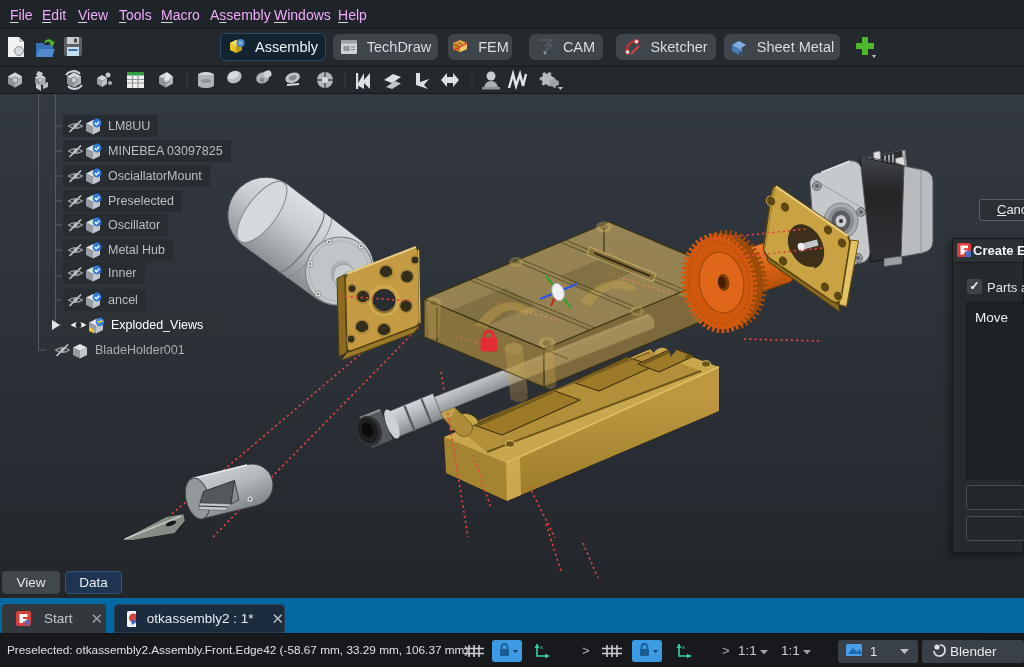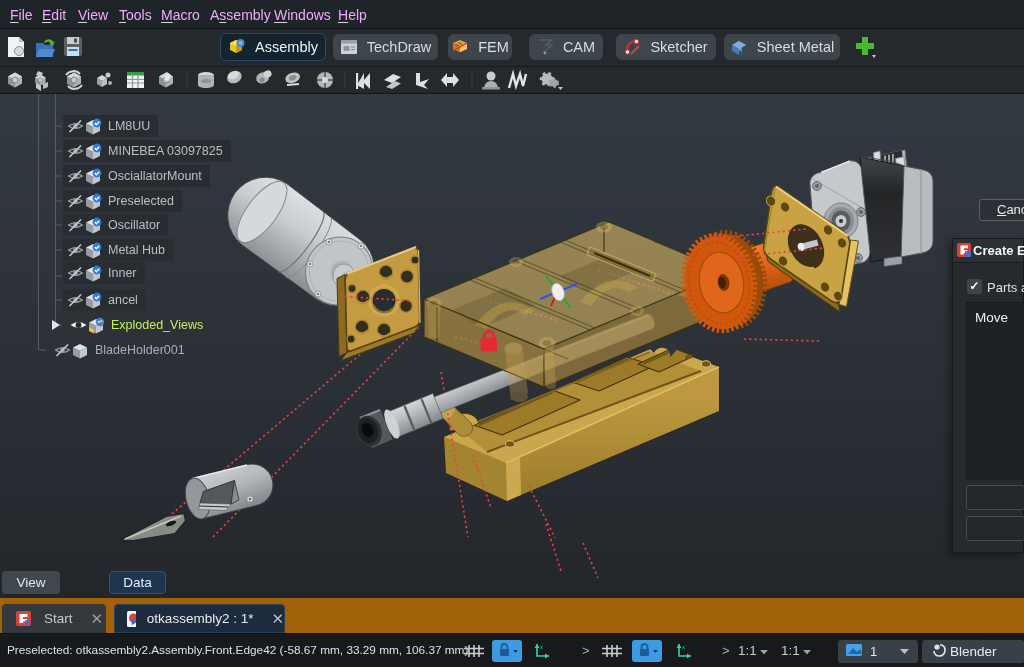--- a/index.html
+++ b/index.html
@@ -14,34 +14,34 @@
 #wb-assembly{background:#13232f;border:1px solid #2c4a66;top:4px;color:#eef3f6;}
 #tb2{position:absolute;left:0;top:67px;width:1024px;height:26px;background:#24292d;border-bottom:1px solid #141719;}
 #vp{position:absolute;left:0;top:94px;width:1024px;height:504px;overflow:hidden;}
 #scene{position:absolute;left:0;top:0;}
 .trow{position:absolute;height:22px;background:#282d32;display:flex;align-items:center;padding:0 8px 0 4px;border-radius:1px;}
 .trow span{font-size:12.5px;color:#b9bfc3;margin-left:6px;white-space:nowrap;}
 .trow svg{flex:0 0 auto;}
 #viewbtn{position:absolute;left:2px;top:477px;width:58px;height:23px;background:#40474d;border-radius:4px;
 color:#e3e7ea;font-size:13.5px;text-align:center;line-height:23px;}
 #databtn{position:absolute;left:65px;top:477px;width:57px;height:23px;background:#1d3550;border:1px solid #2d547c;
-border-radius:4px;color:#e8eef4;font-size:13.5px;text-align:center;line-height:21px;box-sizing:border-box;margin-left:44px;}
+border-radius:4px;color:#e8eef4;font-size:13.5px;text-align:center;line-height:21px;box-sizing:border-box;}
 #cancelbtn{position:absolute;left:979px;top:105px;width:70px;height:22px;background:#2b3034;border:1px solid #595f64;
 border-radius:3px;color:#e6eaed;font-size:13px;line-height:20px;padding-left:17px;box-sizing:border-box;}
 #panel{position:absolute;left:952px;top:144px;width:72px;height:315px;background:#26292d;border:1px solid #17191b;
 box-sizing:border-box;box-shadow:-3px 3px 8px rgba(0,0,0,.35);}
 #paneltitle{position:absolute;left:0;top:0;width:100%;height:23px;background:#2c3136;border-bottom:1px solid #191c1e;}
 #paneltitle b{position:absolute;left:20px;top:4px;font-size:13px;color:#f2f4f6;white-space:nowrap;}
 #pcheck{position:absolute;left:14px;top:40px;width:15px;height:15px;background:#3e4449;border-radius:2px;
 color:#fff;font-size:12px;text-align:center;line-height:15px;font-weight:bold;}
 #pchecklab{position:absolute;left:34px;top:41px;font-size:13px;color:#dde2e5;white-space:nowrap;}
 #plist{position:absolute;left:13px;top:63px;width:59px;height:177px;background:#1e2225;border-top:1px solid #17191b;border-left:1px solid #17191b;}
 #plist div{margin:7px 0 0 8px;font-size:13.5px;color:#eceff1;}
 .pinput{position:absolute;left:13px;width:59px;height:25px;background:#23272b;border:1px solid #474d53;border-radius:3px;box-sizing:border-box;}
-#tabbar{position:absolute;left:0;top:598px;width:1024px;height:35px;background:#a16207;}
+#tabbar{position:absolute;left:0;top:598px;width:1024px;height:35px;background:#0369a1;}
 .tab{position:absolute;top:6px;height:29px;border-radius:4px 4px 0 0;display:flex;align-items:center;}
 .tab span{font-size:13.5px;}
 .tab .x{font-size:15px;margin-left:18px;}
 #statusbar{position:absolute;left:0;top:633px;width:984px;height:34px;background:#17191c;border-top:1px solid #101214;}
 #sbtext{position:absolute;left:7px;top:9px;font-size:11.8px;letter-spacing:0;color:#dde1e4;}
 </style>
 </head>
 <body>
 <svg width="0" height="0" style="position:absolute">
 <defs>
@@ -625,21 +625,21 @@
 <svg width="12" height="12" style="position:absolute;left:50px;top:225px">
         <path d="M2 1l8 5-8 5z" fill="#e2e5e8"></path>
       </svg>
 <div class="trow" style="left:66px;top:220px;background:#2d3237">
         <svg width="17" height="14">
           <use href="#s-eyeo"></use>
         </svg>
         <svg width="18" height="17">
           <use href="#s-cubex"></use>
         </svg>
-        <span style="color:#bef264">Exploded_Views</span>
+        <span style="color:#ffffff">Exploded_Views</span>
       </div>
 <div class="trow" style="left:50px;top:245px;background:transparent">
         <svg width="17" height="14">
           <use href="#s-eyex"></use>
         </svg>
         <svg width="18" height="17">
           <use href="#s-cube"></use>
         </svg>
         <span style="color:#a9aeb2">BladeHolder001</span>
       </div>

